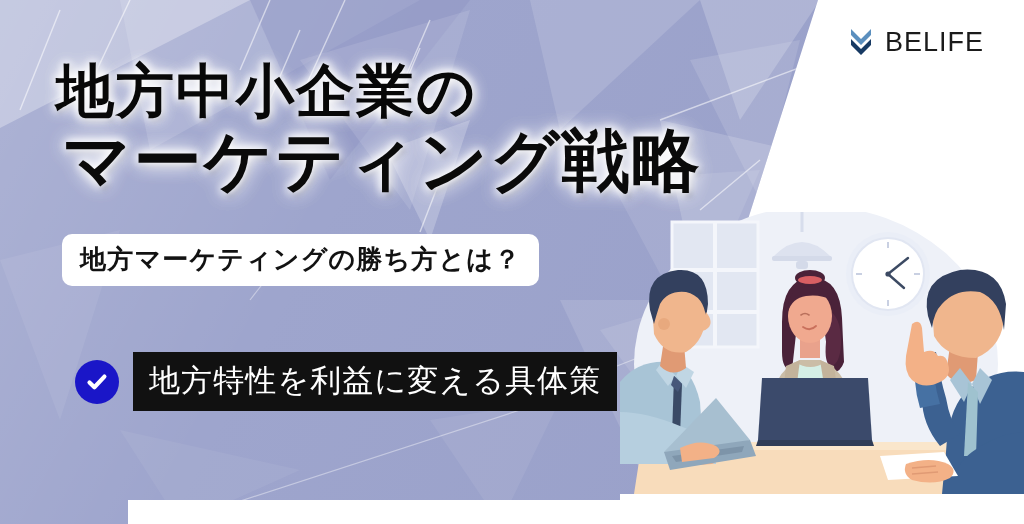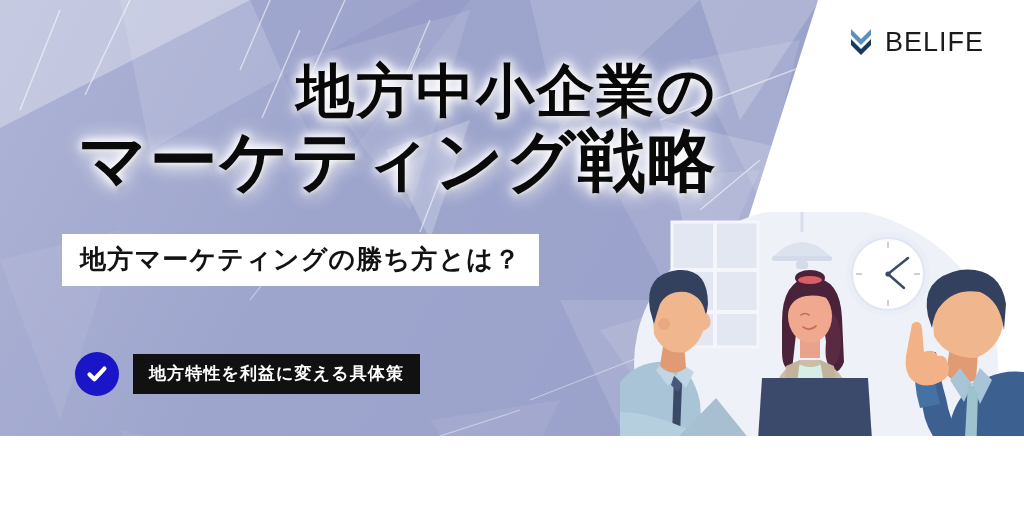--- a/index.html
+++ b/index.html
@@ -2,23 +2,22 @@
 <html><head>
 <meta charset="utf-8">
 <style>
   html,body{margin:0;padding:0;}
   body{
     width:1024px;height:524px;overflow:hidden;
     font-family:"Liberation Sans","DejaVu Sans",sans-serif;
     background:#ffffff;
   }
   #banner{
-    position:relative;width:1024px;height:436px;overflow:hidden;
+    position:relative;width:1024px;height:524px;overflow:hidden;
     background:#14b8a6;
-    text-align:right;
   }
 
   
   .bg-white{
     position:absolute;inset:0;background:#ffffff;
   }
   .bg-periwinkle{
     position:absolute;left:0;top:0;width:860px;height:524px;
     background:#9ea5cd;
     -webkit-clip-path:polygon(0 0, 818px 0, 742px 238px, 740px 330px, 700px 430px, 640px 500px, 128px 500px, 128px 524px, 0 524px);
@@ -49,56 +48,57 @@
   .hl-line1{
     font-size:58px;font-weight:700;color:#080808;letter-spacing:2px;
     line-height:1.02;
     font-family:"DejaVu Sans","Liberation Sans",sans-serif;
     text-shadow:
       0 0 9px rgba(255,255,255,.96),0 0 9px rgba(255,255,255,.96),
       0 0 16px rgba(255,255,255,.9),0 0 16px rgba(255,255,255,.85),
       2px 3px 4px rgba(40,44,78,.45);
   }
   .hl-line2{
-    margin-top:4px;margin-left:22px;
+    margin-top:4px;margin-left:6px;
     font-size:68px;font-weight:700;color:#0a0a0a;letter-spacing:2px;
     line-height:1.05;
     font-family:"DejaVu Sans","Liberation Sans",sans-serif;
     text-shadow:
       0 0 10px rgba(255,255,255,.97),0 0 10px rgba(255,255,255,.97),
       0 0 20px rgba(255,255,255,.92),0 0 20px rgba(255,255,255,.88),
       3px 4px 5px rgba(40,44,78,.45);
   }
 
   
   .subtitle-bar{
     position:absolute;left:62px;top:234px;
     background:#ffffff;
     padding:8px 18px 9px 18px;
     display:inline-block;
+    border-radius:10px;
   }
   .subtitle-text{
     font-size:26px;font-weight:700;color:#121212;letter-spacing:1.2px;
     font-family:"DejaVu Sans","Liberation Sans",sans-serif;
     white-space:nowrap;
   }
 
   
   .bullets{position:absolute;left:75px;top:352px;}
   .bullet-row{display:flex;align-items:center;margin-bottom:16px;}
   .bullet-check{
     width:44px;height:44px;border-radius:50%;
     background:#1a16c8;flex:0 0 44px;
     display:flex;align-items:center;justify-content:center;
     margin-right:14px;
   }
   .bullet-label{
     background:#111111;
     padding:8px 16px 9px 16px;
-    font-size:17px;font-weight:700;color:#ffffff;letter-spacing:1.1px;
+    font-size:31px;font-weight:400;color:#ffffff;letter-spacing:1.1px;
     font-family:"DejaVu Sans","Liberation Sans",sans-serif;
     white-space:nowrap;
   }
 
   
   .illo{
     position:absolute;right:0;top:212px;width:404px;height:312px;
   }
 </style>
 </head>

